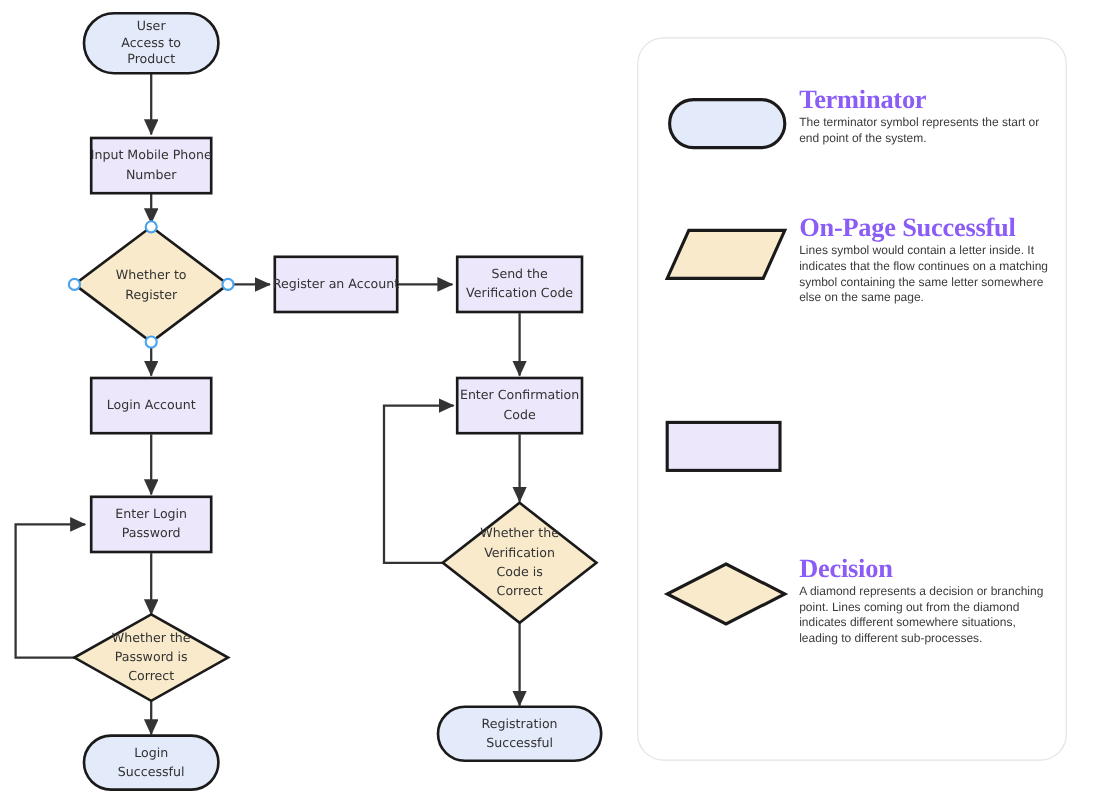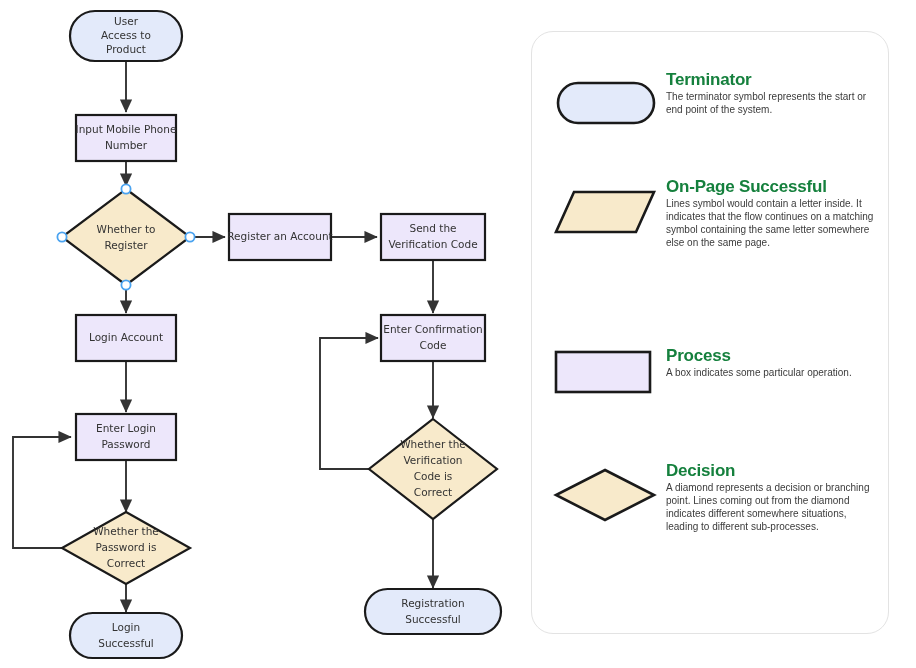--- a/index.html
+++ b/index.html
@@ -74,24 +74,24 @@
     align-items: center;
     justify-content: center;
   }
 
   .legend-text {
     flex: 1 1 auto;
     padding-left: 2px;
   }
 
   .legend-title {
-    font-family: Liberation Sans, sans-serif;
-    font-size: 17px;
+    font-family: Liberation Serif, serif;
+    font-size: 22px;
     font-weight: bold;
-    color: #15803d;
+    color: #8b5cf6;
     line-height: 1.08;
     margin: 0 0 1px 0;
     letter-spacing: -0.2px;
   }
 
   .legend-desc {
     font-family: "Liberation Sans", "DejaVu Sans", sans-serif;
     font-size: 10px;
     color: #3b3b3b;
     line-height: 1.30;
@@ -250,24 +250,20 @@
       <p class="legend-desc">Lines symbol would contain a letter inside. It indicates that the flow continues on a matching symbol containing the same letter somewhere else on the same page.</p>
     </div>
   </div>
 
   <div class="legend-row" id="row-process">
     <div class="legend-glyph">
       <svg width="110" height="50" viewBox="0 0 110 50">
         <rect x="6" y="5" width="94" height="40" fill="#EDE7FB" stroke="#1a1a1a" stroke-width="2.6"></rect>
       </svg>
     </div>
-    <div class="legend-text">
-      <p class="legend-title">Process</p>
-      <p class="legend-desc">A box indicates some particular operation.</p>
-    </div>
   </div>
 
   <div class="legend-row" id="row-decision">
     <div class="legend-glyph">
       <svg width="110" height="62" viewBox="0 0 110 62">
         <polygon points="55,6 104,31 55,56 6,31" fill="#F8EACB" stroke="#1a1a1a" stroke-width="2.6"></polygon>
       </svg>
     </div>
     <div class="legend-text">
       <p class="legend-title">Decision</p>

